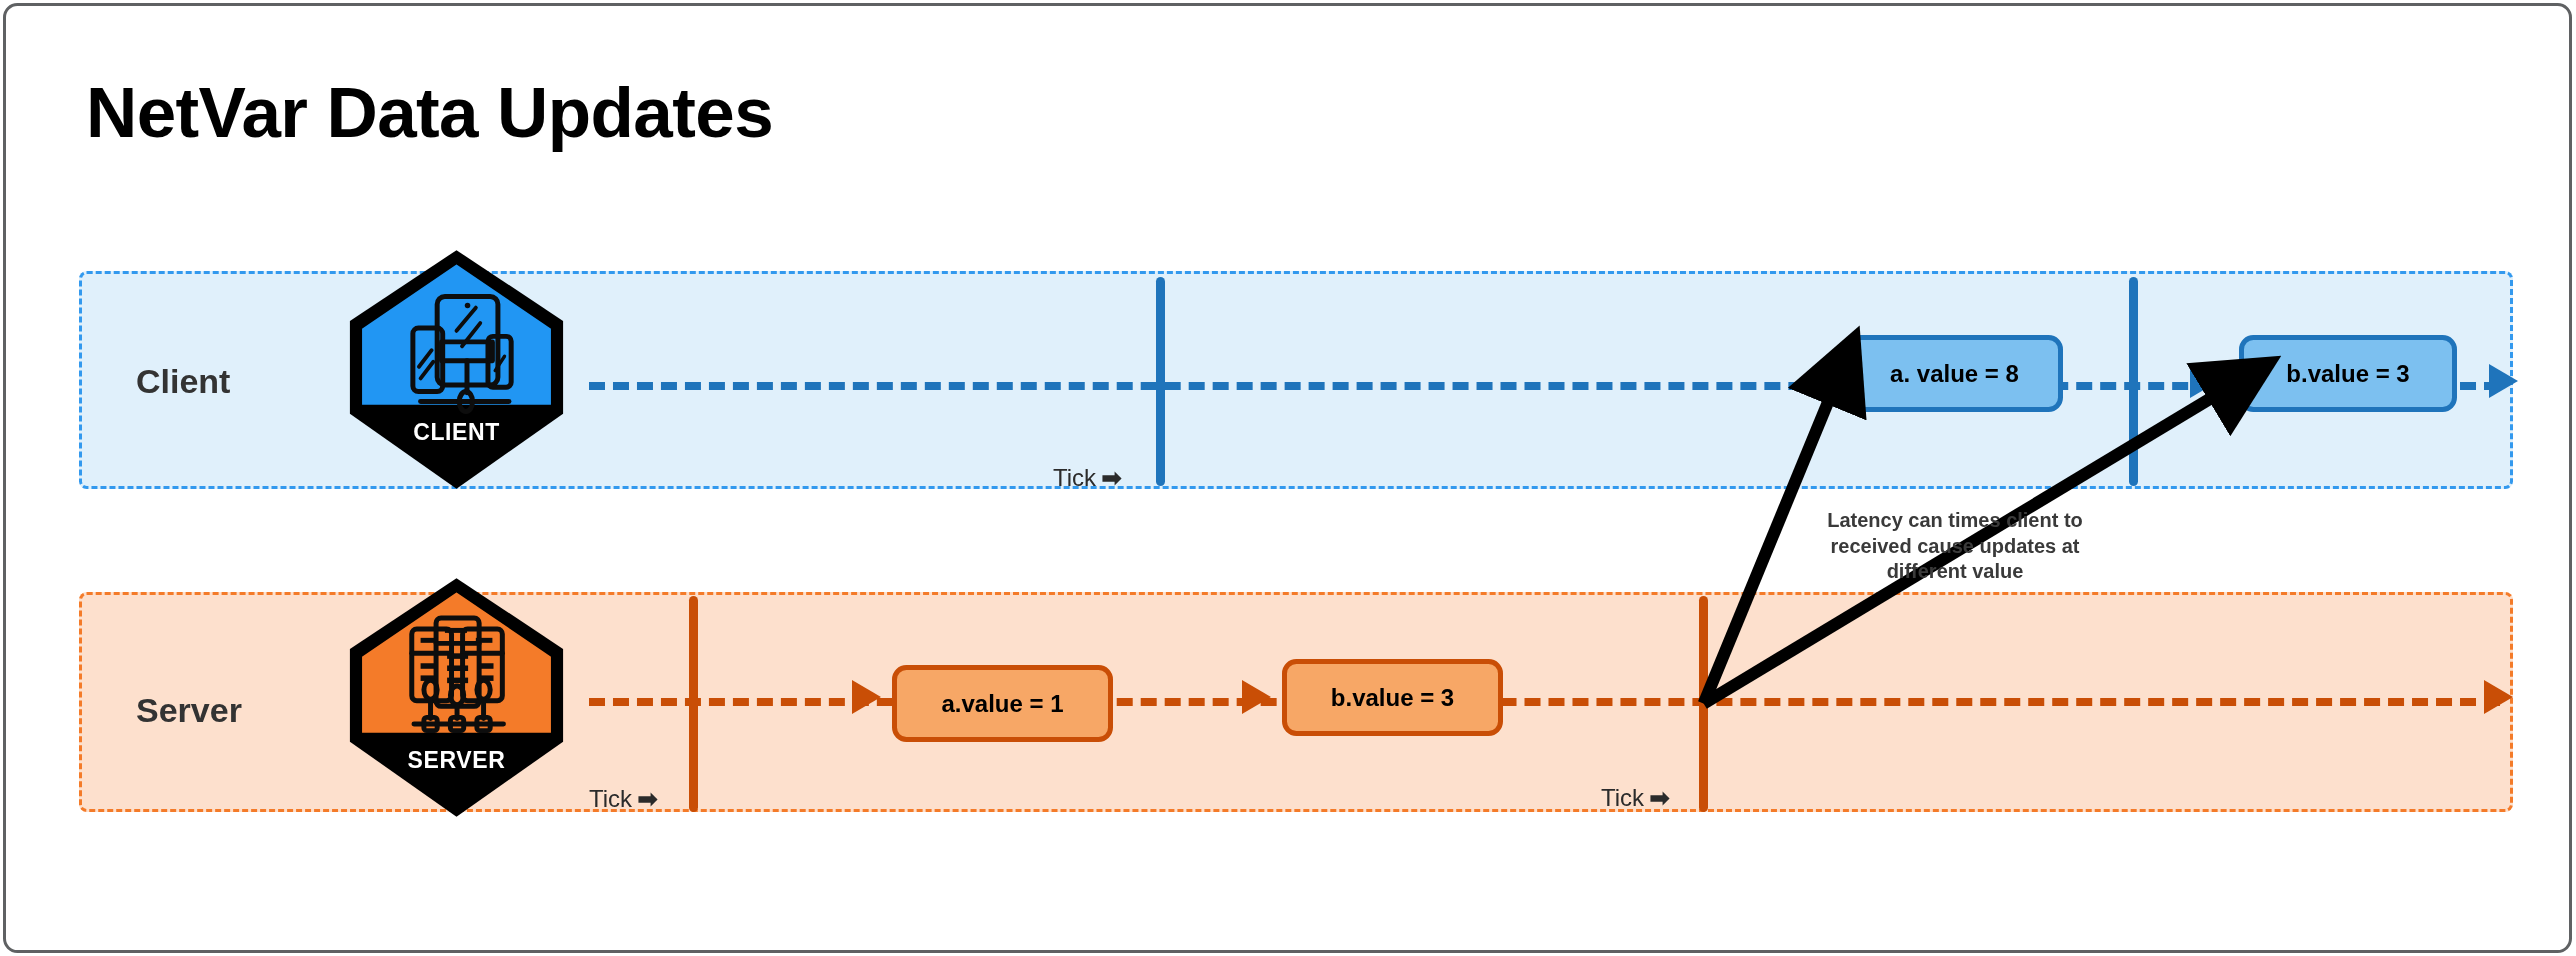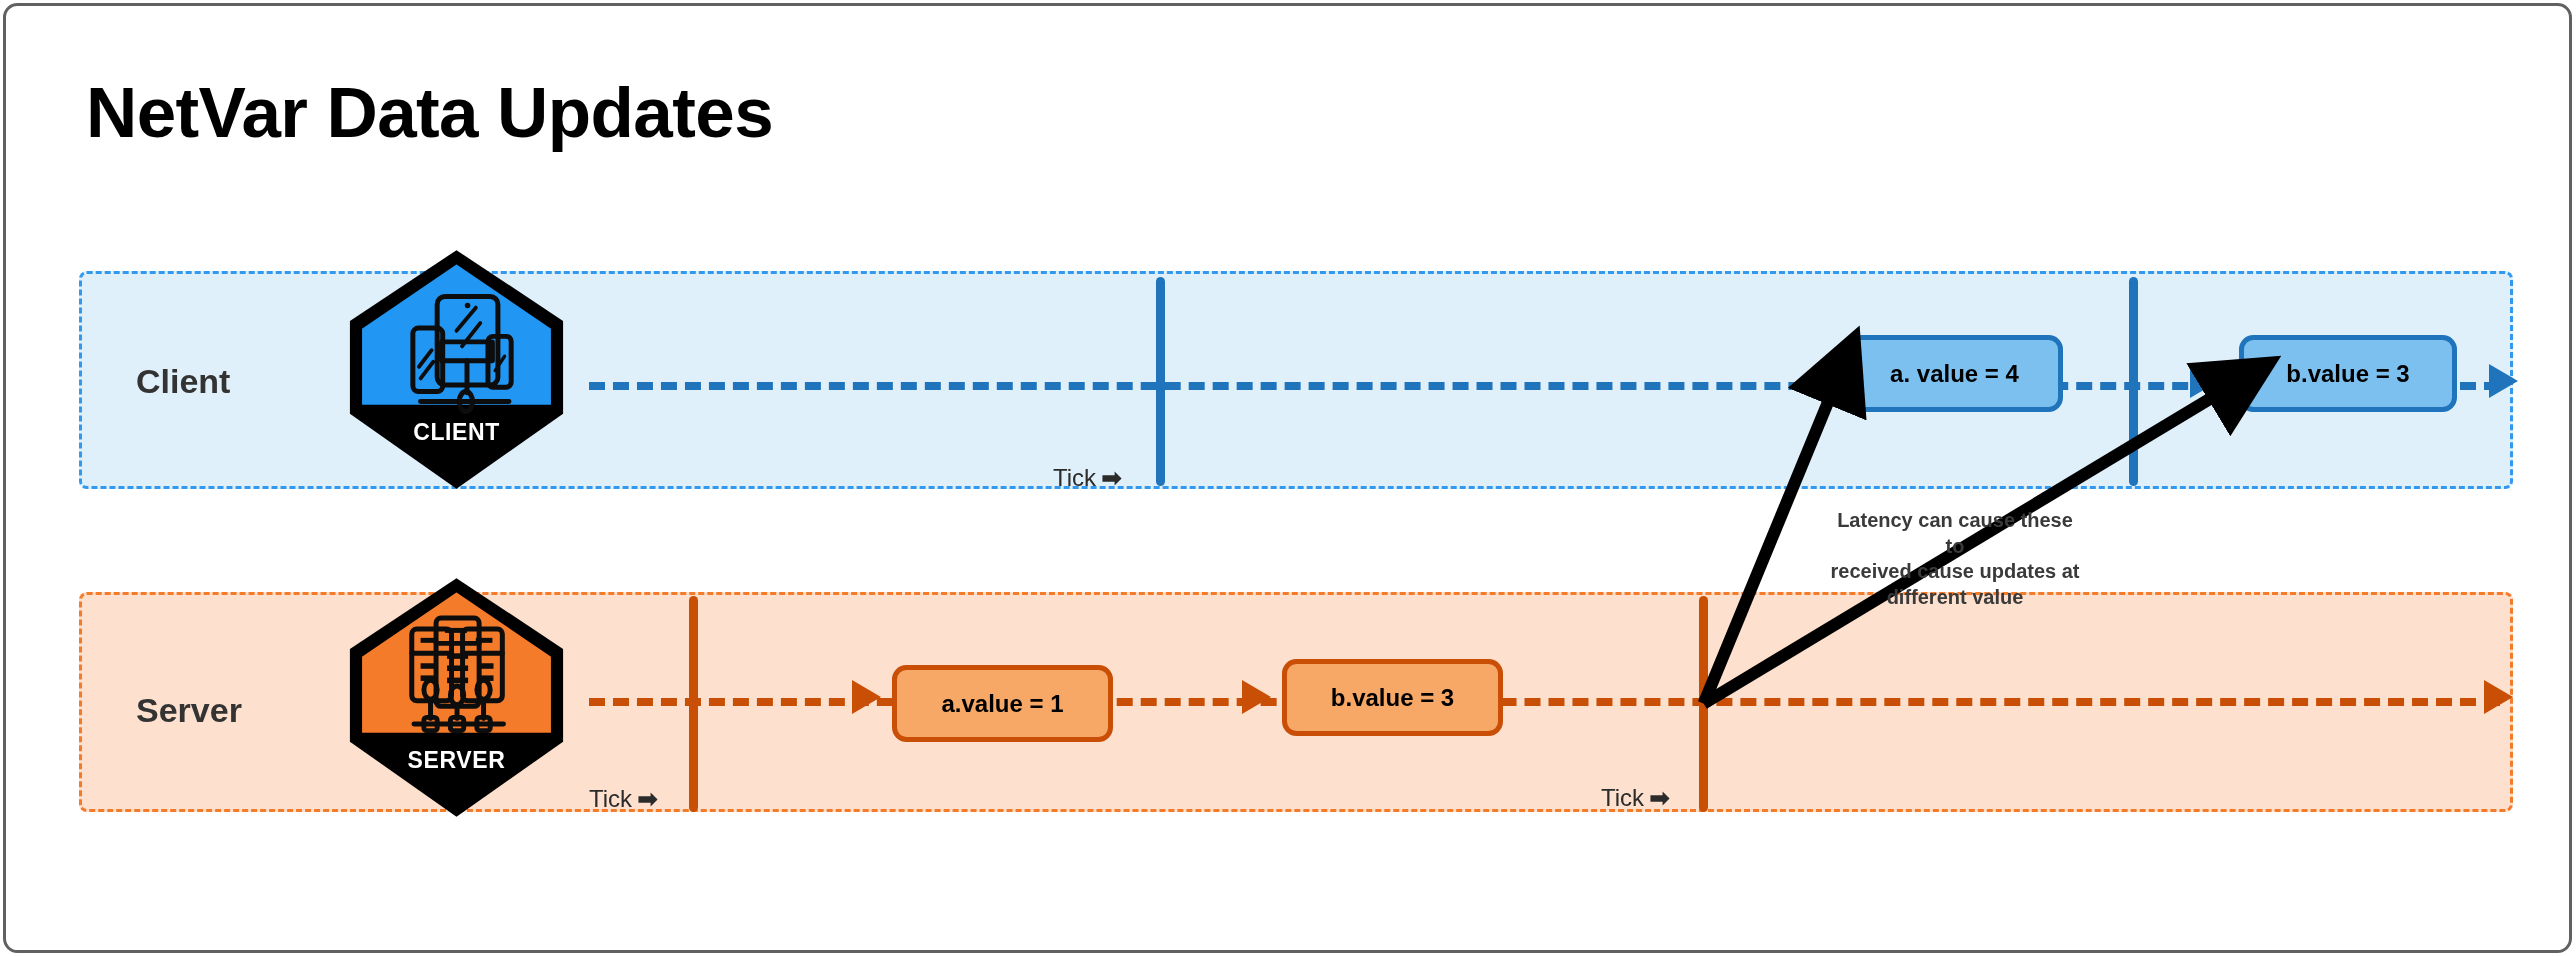--- a/index.html
+++ b/index.html
@@ -188,21 +188,21 @@
   <div class="arrowhead blue" style="left:2190px;top:364px;"></div>
 
   <div class="tick-bar blue" style="left:1156px;top:277px;height:209px;"></div>
   <div class="tick-bar blue" style="left:2129px;top:277px;height:209px;"></div>
 
   <div class="tick-label" style="left:1053px;top:464px;">
     <span>Tick</span><span class="tick-arrow">➡</span>
   </div>
 
   <div class="vbox blue" style="left:1846px;top:335px;width:217px;height:77px;">
-    <span>a. value = 4</span>
+    <span>a. value = 8</span>
   </div>
 
   <div class="vbox blue" style="left:2239px;top:335px;width:218px;height:77px;">
     <span>b.value = 3</span>
   </div>
 
   <div class="badge" style="left:343px;top:248px;">
     <svg viewBox="0 0 410 440" xmlns="http://www.w3.org/2000/svg">
       <path d="M205 4 L398 132 L398 300 L205 436 L12 300 L12 132 Z" fill="#000000"></path>
       <path d="M205 22 L382 140 L382 300 L205 418 L28 300 L28 140 Z" fill="#000000"></path>
@@ -294,19 +294,19 @@
     <defs>
       <marker id="blkArrow" markerWidth="7" markerHeight="7" refX="2" refY="3.5" orient="auto" markerUnits="strokeWidth">
         <path d="M0,0 L7,3.5 L0,7 Z" fill="#000000"></path>
       </marker>
     </defs>
     <line x1="3080" y1="1272" x2="3320" y2="690" stroke="#000000" stroke-width="22" marker-end="url(#blkArrow)"></line>
     <line x1="3080" y1="1272" x2="4030" y2="700" stroke="#000000" stroke-width="22" marker-end="url(#blkArrow)"></line>
   </svg>
 
   <div class="annot">
-    <div>Latency can cause these to</div>
+    <div>Latency can times client to</div>
     <div>received cause updates at</div>
     <div>different value</div>
   </div>
 
 </div>
 
 
 </body></html>

